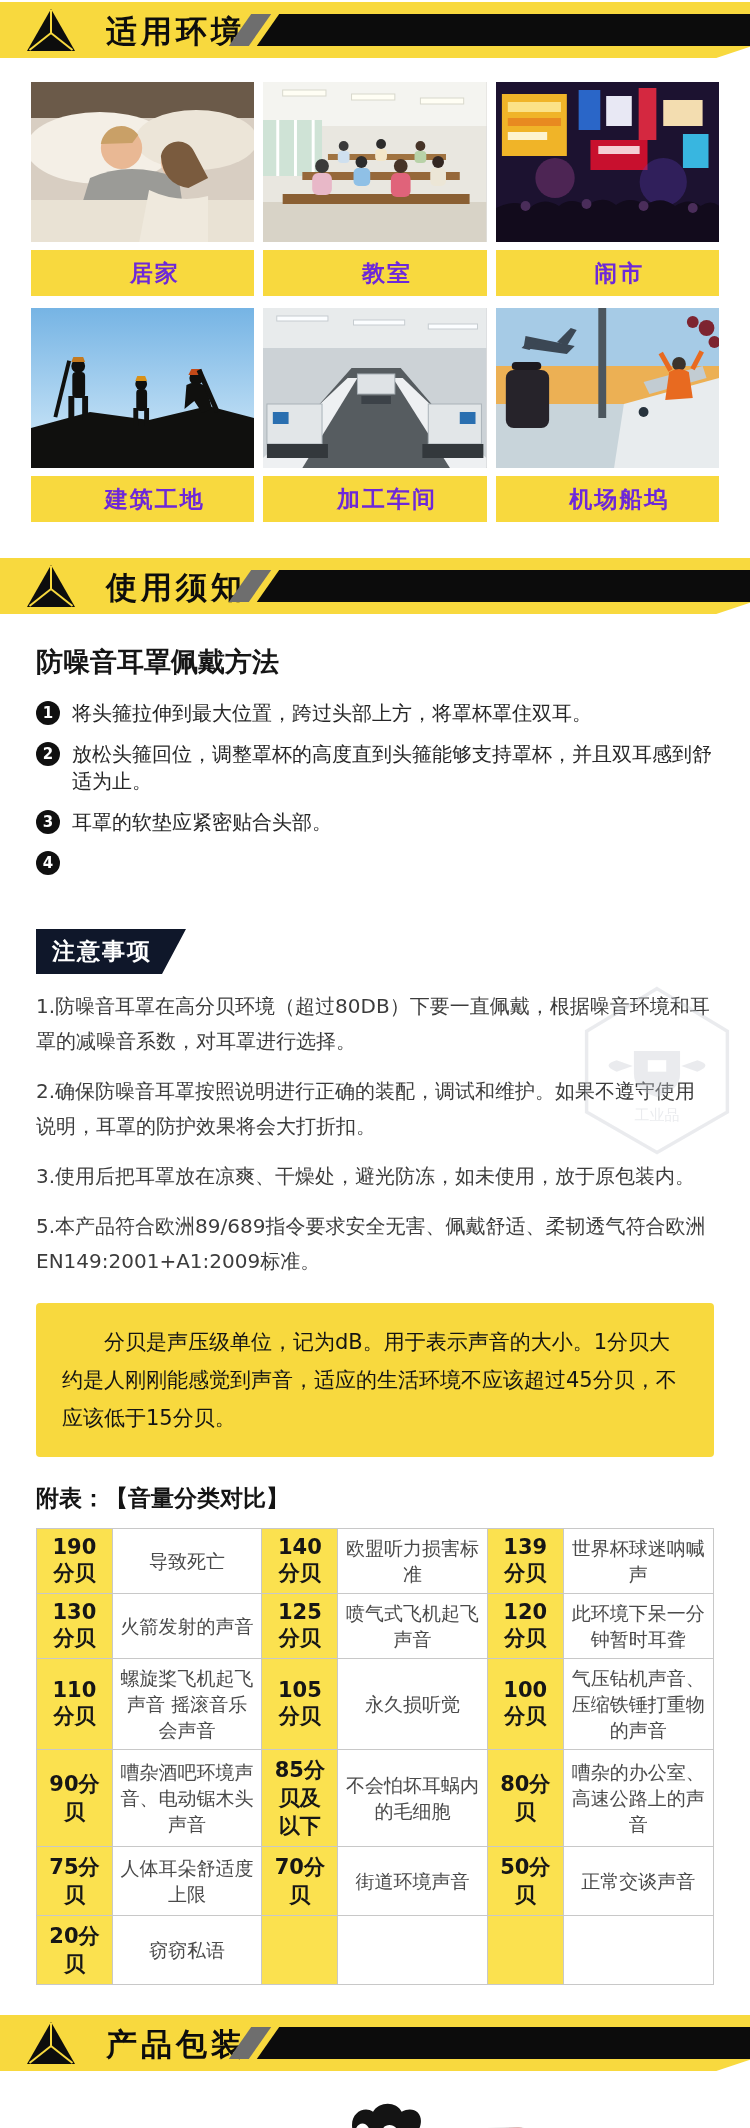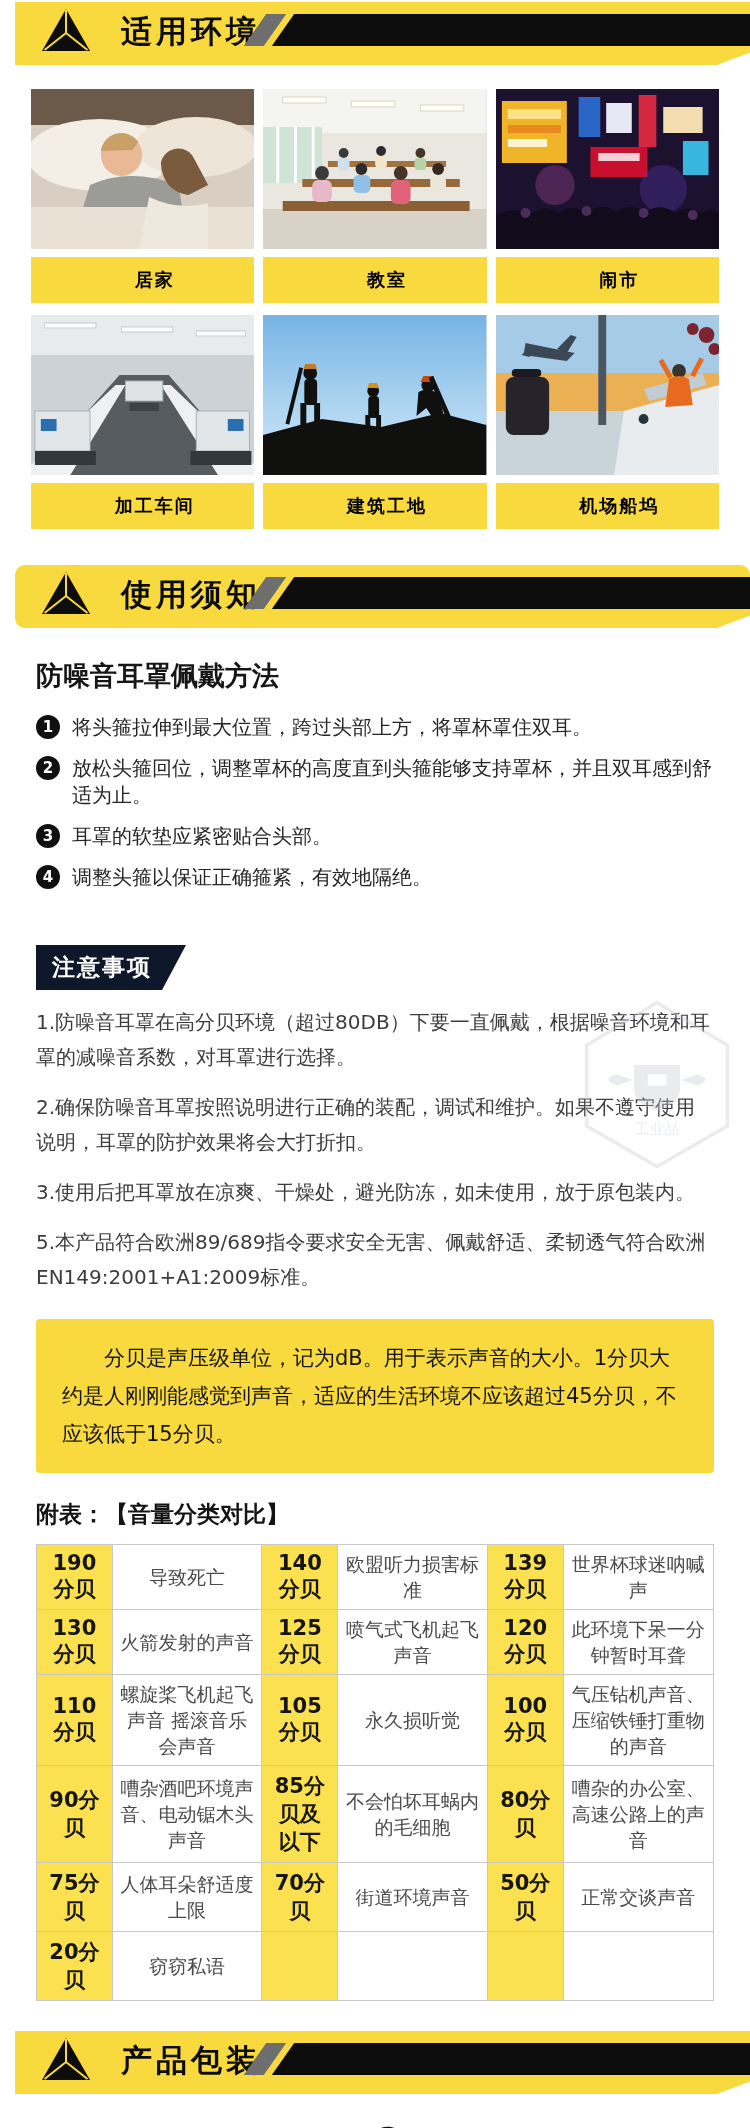--- a/index.html
+++ b/index.html
@@ -8,38 +8,38 @@
     --ink:#111;
     --body-ink:#3c3c3c;
   }
   *{box-sizing:border-box;margin:0;padding:0;}
   html,body{background:#fff;}
   body{
     width:750px;height:2128px;overflow:hidden;position:relative;
     font-family:"DejaVu Sans","Liberation Sans",sans-serif;color:var(--ink);
   }
   
-  .band{position:relative;height:63px;background:var(--yellow);margin-top:2px;
-        clip-path:polygon(0 0,100% 0,100% 80%,95.5% 100%,0 100%);margin-left:15px;}
+  .band{position:relative;height:56px;background:var(--yellow);margin-top:2px;
+        clip-path:polygon(0 0,100% 0,100% 80%,95.5% 100%,0 100%);}
   .band .logo{position:absolute;left:26px;top:6px;height:44px;width:50px;}
   .band-title{position:absolute;left:106px;top:9px;font-size:31px;font-weight:800;
               letter-spacing:4px;color:#0d0d0d;}
   .black-slash{position:absolute;left:268px;right:-40px;top:12px;height:32px;
                background:#0c0c0c;transform:skewX(-35deg);}
   .gray-slash{position:absolute;left:240px;width:20px;top:12px;height:32px;
               background:#6e6e6e;transform:skewX(-35deg);}
   
   .env-grid{margin:24px 31px 0;display:grid;grid-template-columns:1fr 1fr 1fr;
             column-gap:9px;row-gap:0;}
   .env-cell{display:flex;flex-direction:column;}
   .env-photo{height:160px;overflow:hidden;background:#ddd;}
   .env-photo svg{display:block;width:100%;height:100%;}
   .env-label{margin-top:8px;margin-bottom:12px;height:46px;background:var(--yellow);
              display:flex;align-items:center;justify-content:center;
-             font-size:18px;font-weight:800;letter-spacing:2px;color:#000000;padding-left:24px;}
+             font-size:23px;font-weight:800;letter-spacing:2px;color:#6d28d9;padding-left:24px;}
   
   .content{padding:0 36px;position:relative;}
   .wear-title{margin-top:30px;font-size:27px;font-weight:800;color:#161616;}
   .steps{margin-top:20px;}
   .step{display:flex;align-items:flex-start;margin-bottom:14px;font-size:20px;color:#262626;}
   .step-num{flex:0 0 24px;width:24px;height:24px;margin-right:12px;margin-top:1px;
             border-radius:50%;background:#101010;color:#fff;font-size:15px;font-weight:700;
             display:inline-flex;align-items:center;justify-content:center;}
   .notice-badge{display:inline-block;margin-top:40px;background:#0f172a;color:#fff;
                 font-size:23px;font-weight:700;letter-spacing:2px;
@@ -164,48 +164,20 @@
             <circle cx="200" cy="126" r="5"></circle>
           </g>
       </svg>
     </figure>
     <div class="env-label">闹市</div>
   </div>
 
   <div class="env-cell">
     <figure class="env-photo">
       <svg viewBox="0 0 227 160" preserveAspectRatio="none">
-        <rect width="227" height="160" fill="#ccd2d6"></rect>
-        <rect width="227" height="40" fill="#e8ebec"></rect>
-        <g fill="#fbfdff" stroke="#c6ccd0">
-            <rect x="14" y="8" width="52" height="5"></rect>
-            <rect x="92" y="12" width="52" height="5"></rect>
-            <rect x="168" y="16" width="50" height="5"></rect>
-          </g>
-        <path d="M0,160 L90,60 L140,60 L227,160 Z" fill="#565c60"></path>
-        <g>
-          <path d="M0,150 L86,70 L96,70 L40,160 L0,160Z" fill="#eef0f2"></path>
-          <rect x="4" y="96" width="56" height="40" fill="#e2e6e8" stroke="#aab2b8"></rect>
-          <rect x="10" y="104" width="16" height="12" fill="#2a6fb0"></rect>
-          <rect x="4" y="136" width="62" height="14" fill="#33383c"></rect>
-          <path d="M227,150 L142,70 L132,70 L190,160 L227,160Z" fill="#eef0f2"></path>
-          <rect x="168" y="96" width="54" height="40" fill="#e2e6e8" stroke="#aab2b8"></rect>
-          <rect x="200" y="104" width="16" height="12" fill="#2a6fb0"></rect>
-          <rect x="162" y="136" width="62" height="14" fill="#33383c"></rect>
-          <rect x="96" y="66" width="38" height="20" fill="#dfe3e6" stroke="#aab2b8"></rect>
-          <rect x="100" y="88" width="30" height="8" fill="#3c4248"></rect>
-        </g>
-      </svg>
-    </figure>
-    <div class="env-label">加工车间</div>
-  </div>
-
-  <div class="env-cell">
-    <figure class="env-photo">
-      <svg viewBox="0 0 227 160" preserveAspectRatio="none">
         <defs>
             <linearGradient id="sky1" x1="0" y1="0" x2="0" y2="1">
           <stop offset="0" stop-color="#76b4e4"></stop>
               <stop offset="1" stop-color="#d6ecfa"></stop>
             </linearGradient>
           </defs>
         <rect width="227" height="160" fill="url(#sky1)"></rect>
         <path d="M0,160 L0,120 L60,104 L120,112 L180,98 L227,110 L227,160 Z" fill="#10100e"></path>
         <g fill="#10100e">
           <circle cx="48" cy="58" r="7"></circle>
@@ -225,20 +197,48 @@
           <rect x="178" y="60" width="5" height="46" transform="rotate(-24 180 84)"></rect>
         </g>
       </svg>
     </figure>
     <div class="env-label">建筑工地</div>
   </div>
 
   <div class="env-cell">
     <figure class="env-photo">
       <svg viewBox="0 0 227 160" preserveAspectRatio="none">
+        <rect width="227" height="160" fill="#ccd2d6"></rect>
+        <rect width="227" height="40" fill="#e8ebec"></rect>
+        <g fill="#fbfdff" stroke="#c6ccd0">
+            <rect x="14" y="8" width="52" height="5"></rect>
+            <rect x="92" y="12" width="52" height="5"></rect>
+            <rect x="168" y="16" width="50" height="5"></rect>
+          </g>
+        <path d="M0,160 L90,60 L140,60 L227,160 Z" fill="#565c60"></path>
+        <g>
+          <path d="M0,150 L86,70 L96,70 L40,160 L0,160Z" fill="#eef0f2"></path>
+          <rect x="4" y="96" width="56" height="40" fill="#e2e6e8" stroke="#aab2b8"></rect>
+          <rect x="10" y="104" width="16" height="12" fill="#2a6fb0"></rect>
+          <rect x="4" y="136" width="62" height="14" fill="#33383c"></rect>
+          <path d="M227,150 L142,70 L132,70 L190,160 L227,160Z" fill="#eef0f2"></path>
+          <rect x="168" y="96" width="54" height="40" fill="#e2e6e8" stroke="#aab2b8"></rect>
+          <rect x="200" y="104" width="16" height="12" fill="#2a6fb0"></rect>
+          <rect x="162" y="136" width="62" height="14" fill="#33383c"></rect>
+          <rect x="96" y="66" width="38" height="20" fill="#dfe3e6" stroke="#aab2b8"></rect>
+          <rect x="100" y="88" width="30" height="8" fill="#3c4248"></rect>
+        </g>
+      </svg>
+    </figure>
+    <div class="env-label">加工车间</div>
+  </div>
+
+  <div class="env-cell">
+    <figure class="env-photo">
+      <svg viewBox="0 0 227 160" preserveAspectRatio="none">
         <rect width="227" height="70" fill="#a6cbe6"></rect>
         <rect y="58" width="227" height="44" fill="#ecb054"></rect>
         <rect y="96" width="227" height="64" fill="#c8d4da"></rect>
         <g fill="#3b4754">
           <path d="M30,28 l50,10 -8,8 -44,-6 z"></path>
           <path d="M62,34 l14,-14 6,2 -10,16 z"></path>
           <path d="M36,30 l-10,10 8,2 8,-8 z"></path>
         </g>
         <rect x="104" y="0" width="8" height="110" fill="#4c565e"></rect>
         <rect x="10" y="62" width="44" height="58" rx="8" fill="#26232a"></rect>
@@ -256,21 +256,21 @@
             <circle cx="214" cy="20" r="8"></circle>
             <circle cx="200" cy="14" r="6"></circle>
             <circle cx="222" cy="34" r="6"></circle>
           </g>
       </svg>
     </figure>
     <div class="env-label">机场船坞</div>
   </div>
 </section>
 
-<header class="band" style="margin-top:24px;border-radius:10px;">
+<header class="band" style="margin-top:24px;">
   <svg class="logo" viewBox="0 0 100 88">
     <polygon points="50,2 98,86 2,86" fill="#0d0d0d"></polygon>
     <g stroke="#F8D93E" stroke-width="4" fill="none">
       <line x1="50" y1="50" x2="50" y2="4"></line>
       <line x1="50" y1="50" x2="7" y2="84"></line>
       <line x1="50" y1="50" x2="93" y2="84"></line>
     </g>
   </svg>
   <h2 class="band-title">使用须知</h2>
   <span class="gray-slash"></span>
@@ -289,21 +289,20 @@
     <div class="step">
       <span class="step-num">2</span>
       <span>放松头箍回位，调整罩杯的高度直到头箍能够支持罩杯，并且双耳感到舒适为止。</span>
     </div>
     <div class="step">
       <span class="step-num">3</span>
       <span>耳罩的软垫应紧密贴合头部。</span>
     </div>
     <div class="step">
       <span class="step-num">4</span>
-      <span>调整头箍以保证正确箍紧，有效地隔绝。</span>
     </div>
   </div>
 
   <div class="notice-badge">注意事项</div>
 
   <div class="notes">
     <p class="note">1.防噪音耳罩在高分贝环境（超过80DB）下要一直佩戴，根据噪音环境和耳罩的减噪音系数，对耳罩进行选择。</p>
     <p class="note">2.确保防噪音耳罩按照说明进行正确的装配，调试和维护。如果不遵守使用说明，耳罩的防护效果将会大打折扣。</p>
     <p class="note">3.使用后把耳罩放在凉爽、干燥处，避光防冻，如未使用，放于原包装内。</p>
     <p class="note">5.本产品符合欧洲89/689指令要求安全无害、佩戴舒适、柔韧透气符合欧洲EN149:2001+A1:2009标准。</p>

